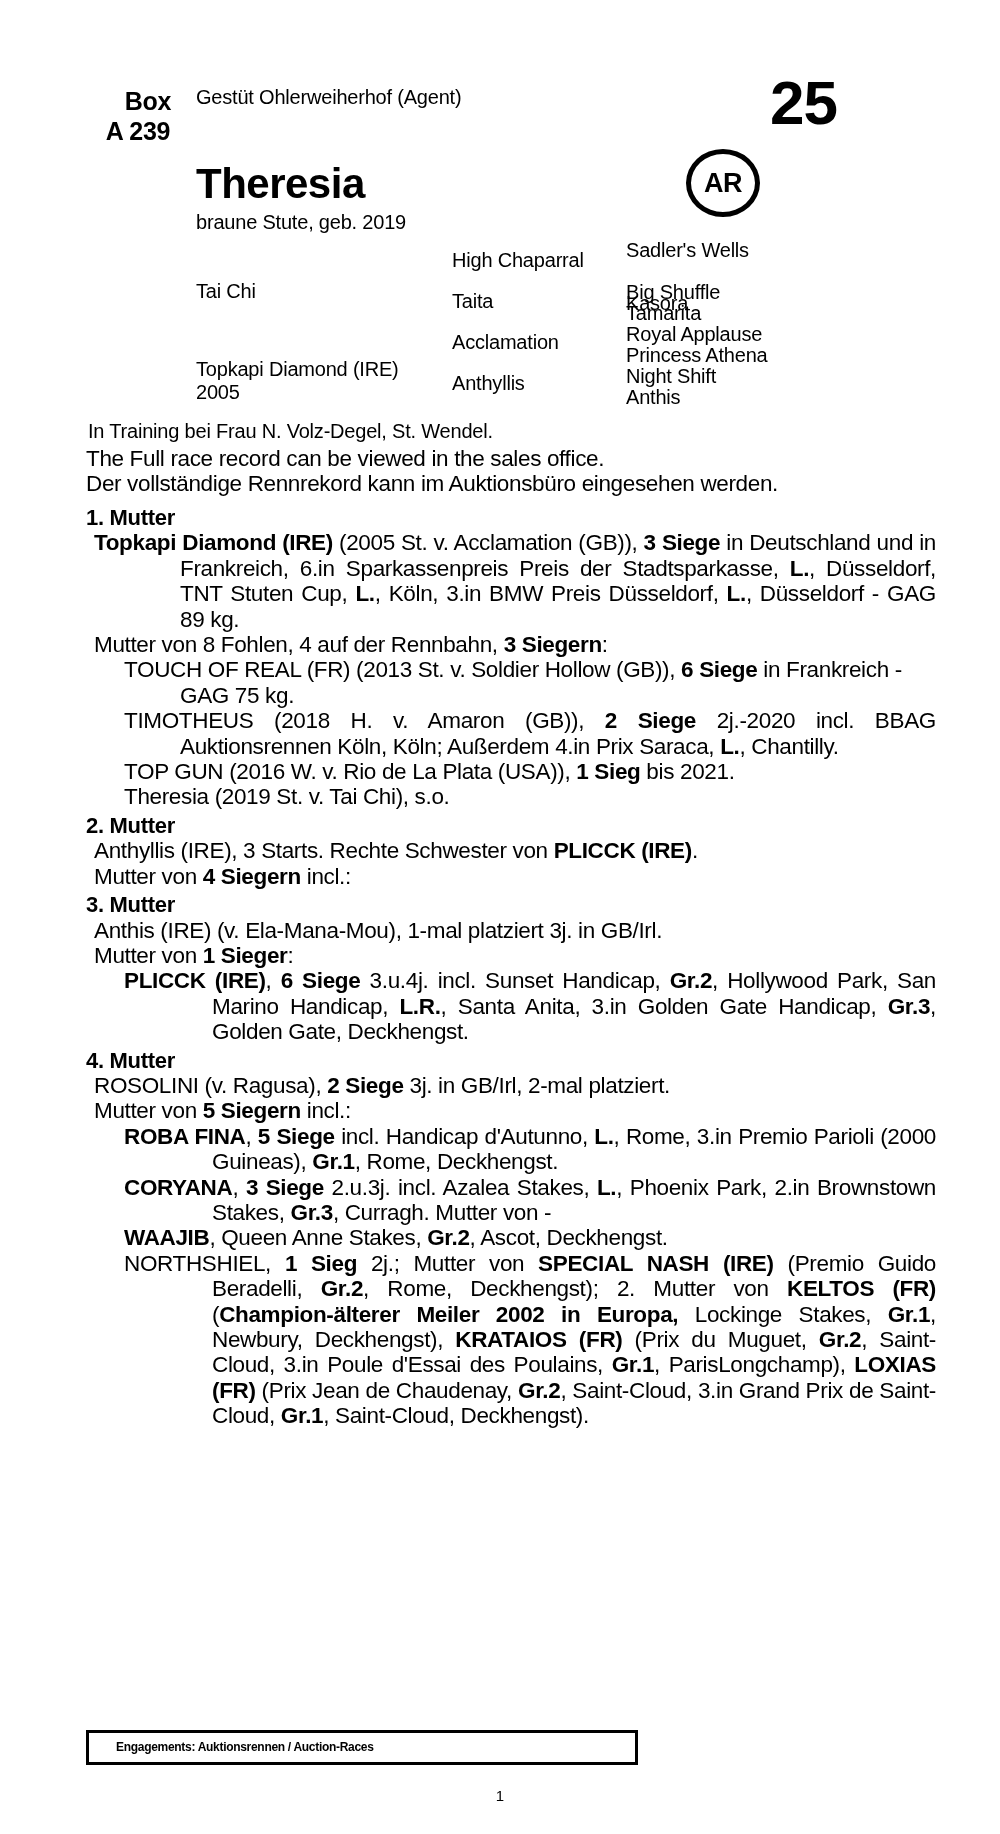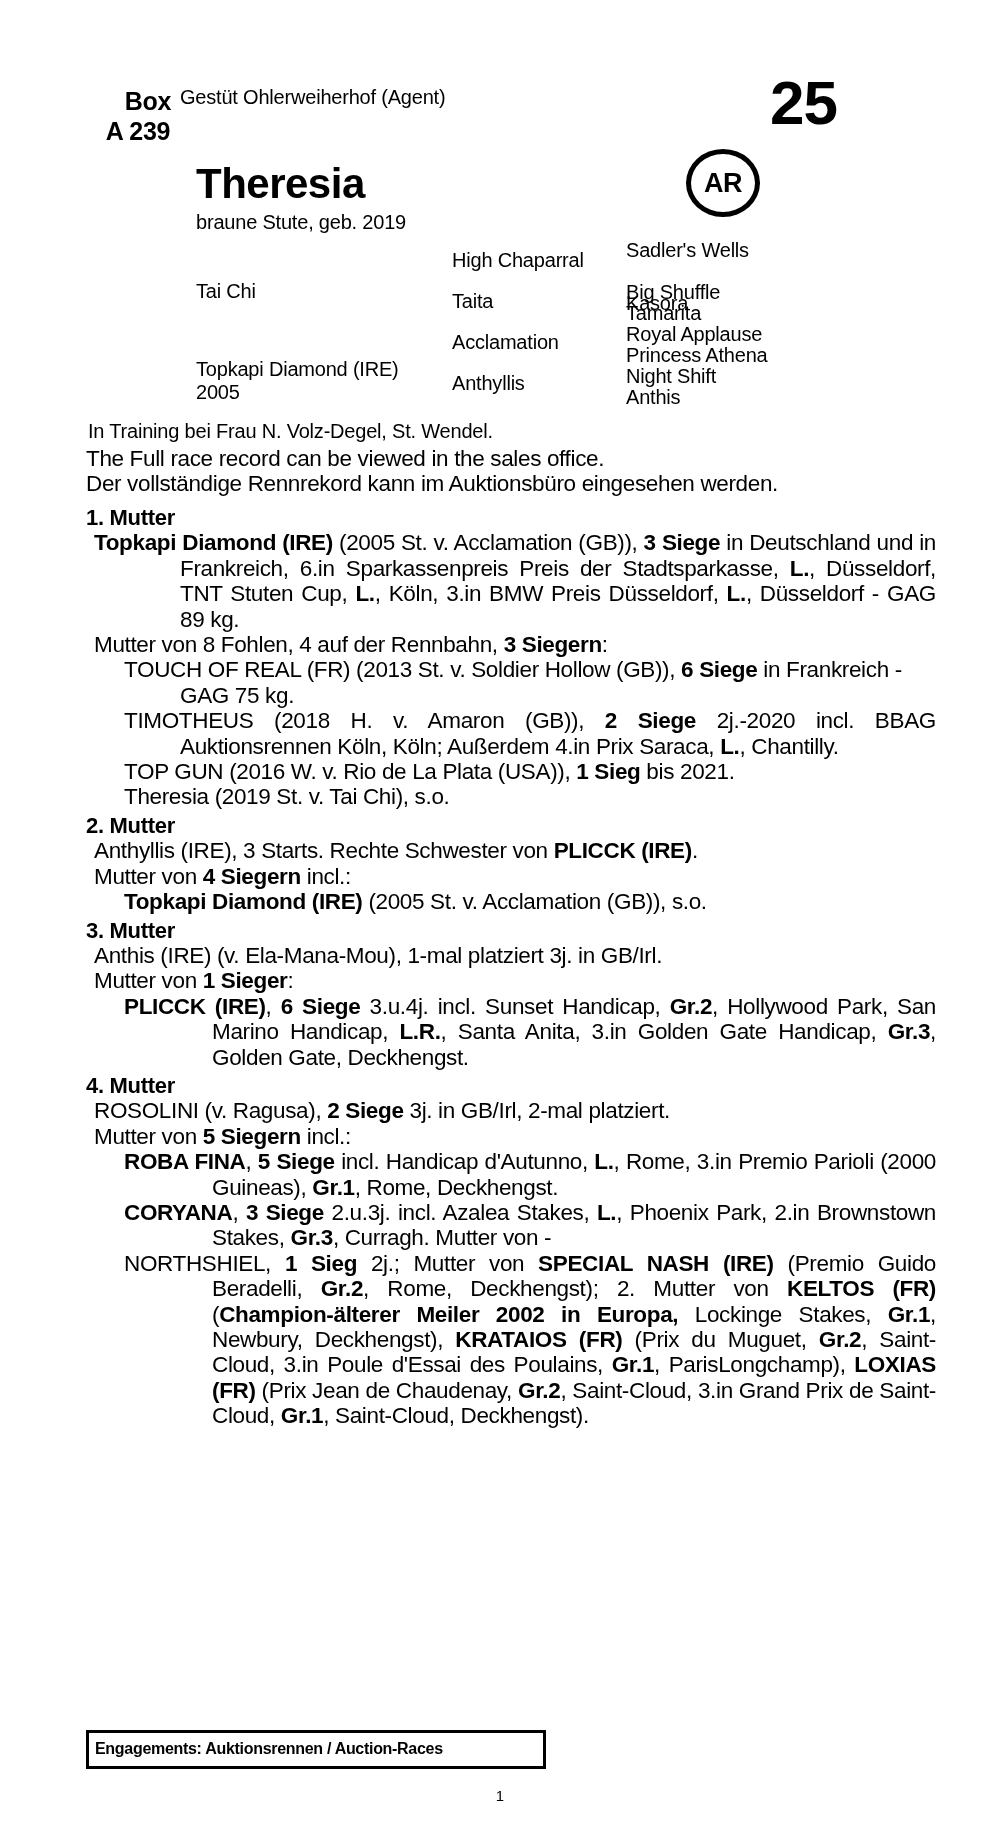--- a/index.html
+++ b/index.html
@@ -42,21 +42,21 @@
     left: 78px; top: 115px;
     width: 120px;
     text-align: center;
     font-weight: bold;
     font-size: 25px;
     line-height: 32px;
     letter-spacing: -0.3px;
   }
   .consignor {
     position: absolute;
-    left: 180px; top: 86px;
+    left: 196px; top: 86px;
     font-size: 20px;
     letter-spacing: -0.2px;
   }
   .lot-number {
     position: absolute;
     right: 68px; top: 72px;
     font-size: 62px;
     font-weight: bold;
     line-height: 62px;
     letter-spacing: -1px;
@@ -162,25 +162,25 @@
   .lvl1-hang { padding-left: 94px; text-indent: -86px; }
   .lvl2-hang { padding-left: 94px; text-indent: -56px; }
   .lvl3-hang { padding-left: 126px; text-indent: -88px; }
   .nojust { text-align: left; }
   b { font-weight: bold; }
 
   
   .engagements {
     position: absolute;
     left: 86px; top: 1730px;
-    width: 460px;
+    width: 552px;
     border: 3px solid #000;
     box-sizing: border-box;
-    padding: 7px 10px 8px 6px;
-    font-size: 16px;
+    padding: 7px 10px 8px 27px;
+    font-size: 12px;
     font-weight: bold;
     letter-spacing: -0.3px;
   }
   .page-num {
     position: absolute;
     left: 0; top: 1787px;
     width: 1000px;
     text-align: center;
     font-size: 15px;
   }
@@ -238,32 +238,32 @@
     <p class="entry lvl1-hang"><b>Topkapi Diamond (IRE)</b><span> (2005 St. v. Acclamation (GB)), </span><b>3 Siege</b><span> in Deutschland und in Frankreich, 6.in Sparkassenpreis Preis der Stadtsparkasse, </span><b>L.</b><span>, Düsseldorf, TNT Stuten Cup, </span><b>L.</b><span>, Köln, 3.in BMW Preis Düsseldorf, </span><b>L.</b><span>, Düsseldorf - GAG 89 kg.</span></p>
     <p class="entry lvl1 nojust"><span>Mutter von 8 Fohlen, 4 auf der Rennbahn, </span><b>3 Siegern</b><span>:</span></p>
     <p class="entry lvl2-hang nojust"><span>TOUCH OF REAL (FR) (2013 St. v. Soldier Hollow (GB)), </span><b>6 Siege</b><span> in Frankreich - GAG 75 kg.</span></p>
     <p class="entry lvl2-hang"><span>TIMOTHEUS (2018 H. v. Amaron (GB)), </span><b>2 Siege</b><span> 2j.-2020 incl. BBAG Auktionsrennen Köln, Köln; Außerdem 4.in Prix Saraca, </span><b>L.</b><span>, Chantilly.</span></p>
     <p class="entry lvl2-hang nojust"><span>TOP GUN (2016 W. v. Rio de La Plata (USA)), </span><b>1 Sieg</b><span> bis 2021.</span></p>
     <p class="entry lvl2-hang nojust">Theresia (2019 St. v. Tai Chi), s.o.</p>
 
     <div class="dam-head">2. Mutter</div>
     <p class="entry lvl1 nojust"><span>Anthyllis (IRE), 3 Starts. Rechte Schwester von </span><b>PLICCK (IRE)</b><span>.</span></p>
     <p class="entry lvl1 nojust"><span>Mutter von </span><b>4 Siegern</b><span> incl.:</span></p>
-    <p class="entry lvl2-hang nojust"><b>Topkapi Diamond (IRE)</b><span> (2005 St. v. Acclamation (GB)), s.o.</span></p>
 
     <div class="dam-head">3. Mutter</div>
     <p class="entry lvl1 nojust">Anthis (IRE) (v. Ela-Mana-Mou), 1-mal platziert 3j. in GB/Irl.</p>
     <p class="entry lvl1 nojust"><span>Mutter von </span><b>1 Sieger</b><span>:</span></p>
     <p class="entry lvl3-hang"><b>PLICCK (IRE)</b><span>, </span><b>6 Siege</b><span> 3.u.4j. incl. Sunset Handicap, </span><b>Gr.2</b><span>, Hollywood Park, San Marino Handicap, </span><b>L.R.</b><span>, Santa Anita, 3.in Golden Gate Handicap, </span><b>Gr.3</b><span>, Golden Gate, Deckhengst.</span></p>
 
     <div class="dam-head">4. Mutter</div>
     <p class="entry lvl1 nojust"><span>ROSOLINI (v. Ragusa), </span><b>2 Siege</b><span> 3j. in GB/Irl, 2-mal platziert.</span></p>
     <p class="entry lvl1 nojust"><span>Mutter von </span><b>5 Siegern</b><span> incl.:</span></p>
     <p class="entry lvl3-hang"><b>ROBA FINA</b><span>, </span><b>5 Siege</b><span> incl. Handicap d'Autunno, </span><b>L.</b><span>, Rome, 3.in Premio Parioli (2000 Guineas), </span><b>Gr.1</b><span>, Rome, Deckhengst.</span></p>
     <p class="entry lvl3-hang"><b>CORYANA</b><span>, </span><b>3 Siege</b><span> 2.u.3j. incl. Azalea Stakes, </span><b>L.</b><span>, Phoenix Park, 2.in Brownstown Stakes, </span><b>Gr.3</b><span>, Curragh. Mutter von -</span></p>
+    <p class="entry lvl3-hang nojust"><b>WAAJIB</b><span>, Queen Anne Stakes, </span><b>Gr.2</b><span>, Ascot, Deckhengst.</span></p>
     <p class="entry lvl3-hang"><span>NORTHSHIEL, </span><b>1 Sieg</b><span> 2j.; Mutter von </span><b>SPECIAL NASH (IRE)</b><span> (Premio Guido Beradelli, </span><b>Gr.2</b><span>, Rome, Deckhengst); 2. Mutter von </span><b>KELTOS (FR)</b><span> (</span><b>Champion-älterer Meiler 2002 in Europa,</b><span> Lockinge Stakes, </span><b>Gr.1</b><span>, Newbury, Deckhengst), </span><b>KRATAIOS (FR)</b><span> (Prix du Muguet, </span><b>Gr.2</b><span>, Saint-Cloud, 3.in Poule d'Essai des Poulains, </span><b>Gr.1</b><span>, ParisLongchamp), </span><b>LOXIAS (FR)</b><span> (Prix Jean de Chaudenay, </span><b>Gr.2</b><span>, Saint-Cloud, 3.in Grand Prix de Saint-Cloud, </span><b>Gr.1</b><span>, Saint-Cloud, Deckhengst).</span></p>
 
   </div>
 
   <div class="engagements">Engagements: Auktionsrennen / Auction-Races</div>
 
   <div class="page-num">1</div>
 
 </div>
 

